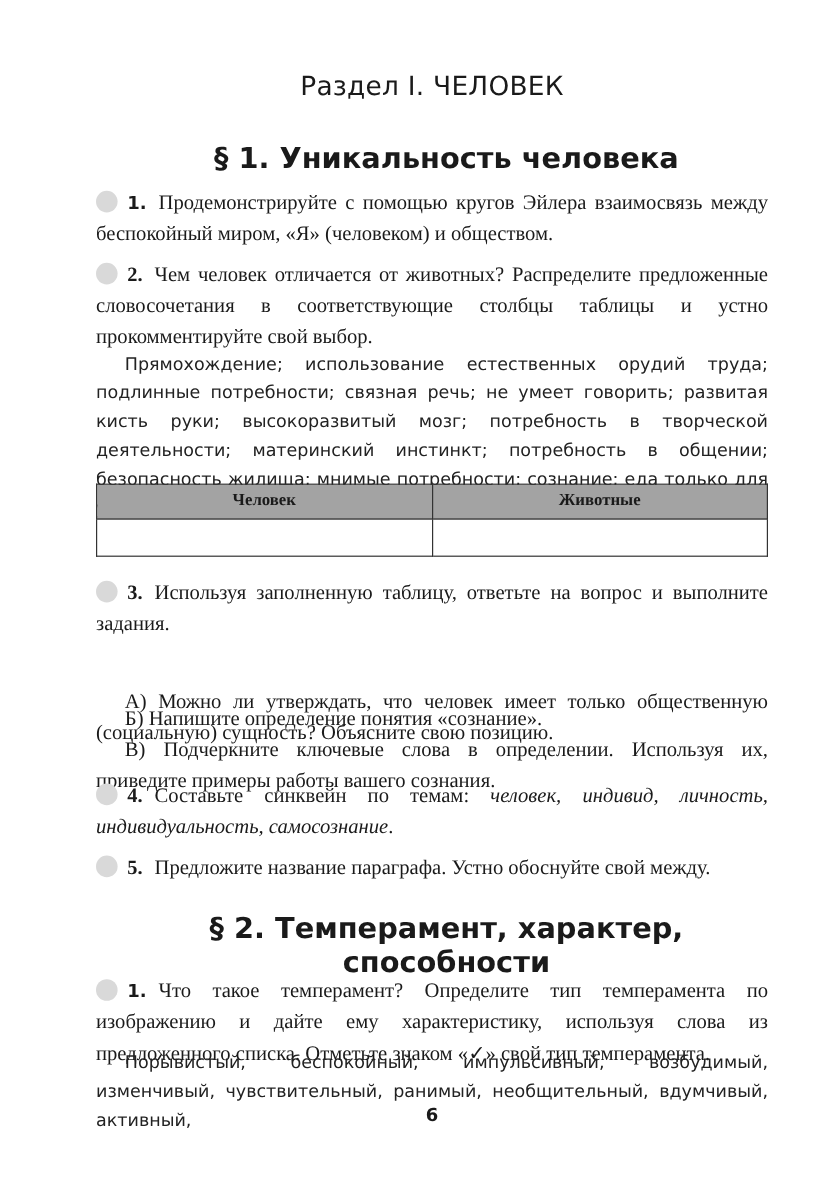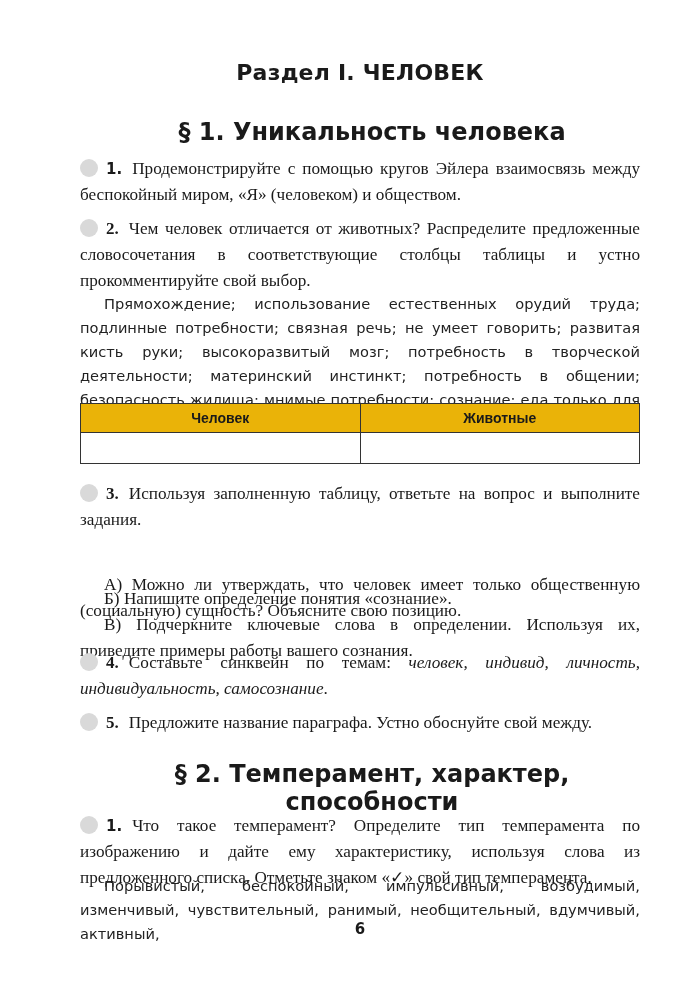--- a/index.html
+++ b/index.html
@@ -1,19 +1,19 @@
 <!DOCTYPE html>
 <html><head>
 <meta charset="utf-8">
 <style>
   html, body { margin: 0; padding: 0; background: #ffffff; }
   body { width: 700px; height: 1000px; position: relative; overflow: hidden; color: #1a1a1a; }
   .page { position: absolute; left: 80px; top: 0; width: 560px; }
   .h-section {
-    font-family: "DejaVu Sans", sans-serif; font-weight: bold; font-size: 22px;
+    font-family: "DejaVu Sans", sans-serif; font-weight: normal; font-size: 22px;
     text-align: center; position: absolute; left: 0; width: 560px; top: 60px; letter-spacing: 0.2px;
   }
   .h-para {
     font-family: "DejaVu Sans", sans-serif; font-weight: bold; font-size: 24px;
     text-align: center; position: absolute; left: 12px; width: 560px;
   }
   .task {
     position: absolute; left: 0; width: 560px;
     font-family: "Liberation Serif", serif; font-size: 17.2px; line-height: 26px;
     text-align: justify;
@@ -28,22 +28,22 @@
     position: absolute; left: 0; width: 560px;
     font-family: "DejaVu Sans", sans-serif; font-size: 14.6px; line-height: 24px;
     text-align: justify; text-indent: 24px; color: #222;
   }
   .indent { text-indent: 24px; }
   .it { font-style: italic; }
   table.tbl {
     position: absolute; left: 0; top: 403px; width: 560px; border-collapse: collapse;
   }
   table.tbl th {
-    background: #eab308; border: 1.5px solid #333; height: 26px;
-    font-family: Liberation Sans, sans-serif; font-weight: bold; font-size: 14px; text-align: center; margin-left: 32px;
+    background: #a3a3a3; border: 1.5px solid #333; height: 26px;
+    font-family: Liberation Serif, serif; font-weight: bold; font-size: 14px; text-align: center; margin-left: 32px;
   }
   table.tbl td { border: 1.5px solid #333; height: 28px; }
   .page-num {
     position: absolute; left: 0; width: 560px; top: 920px; text-align: center;
     font-family: "DejaVu Sans", sans-serif; font-weight: bold; font-size: 15px;
   }
 </style>
 </head>
 <body>
 

